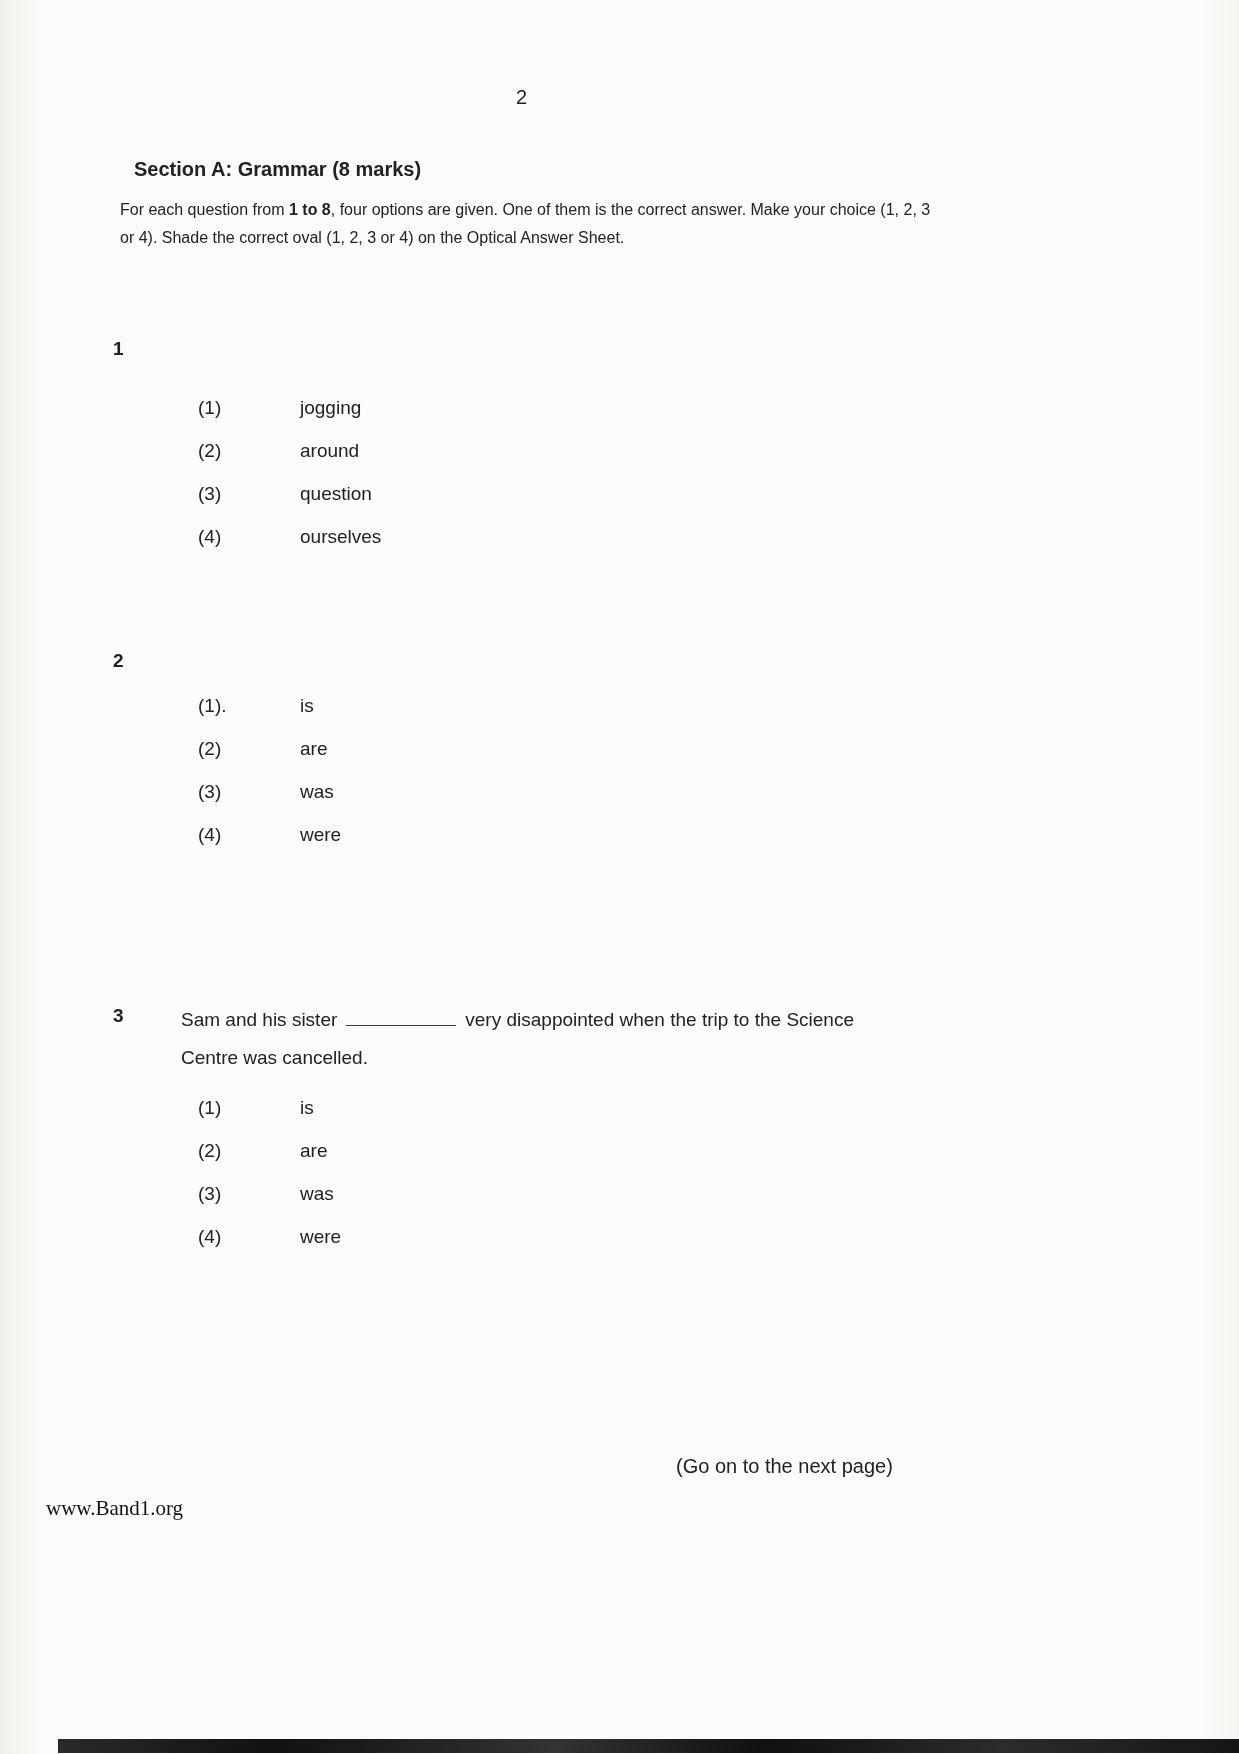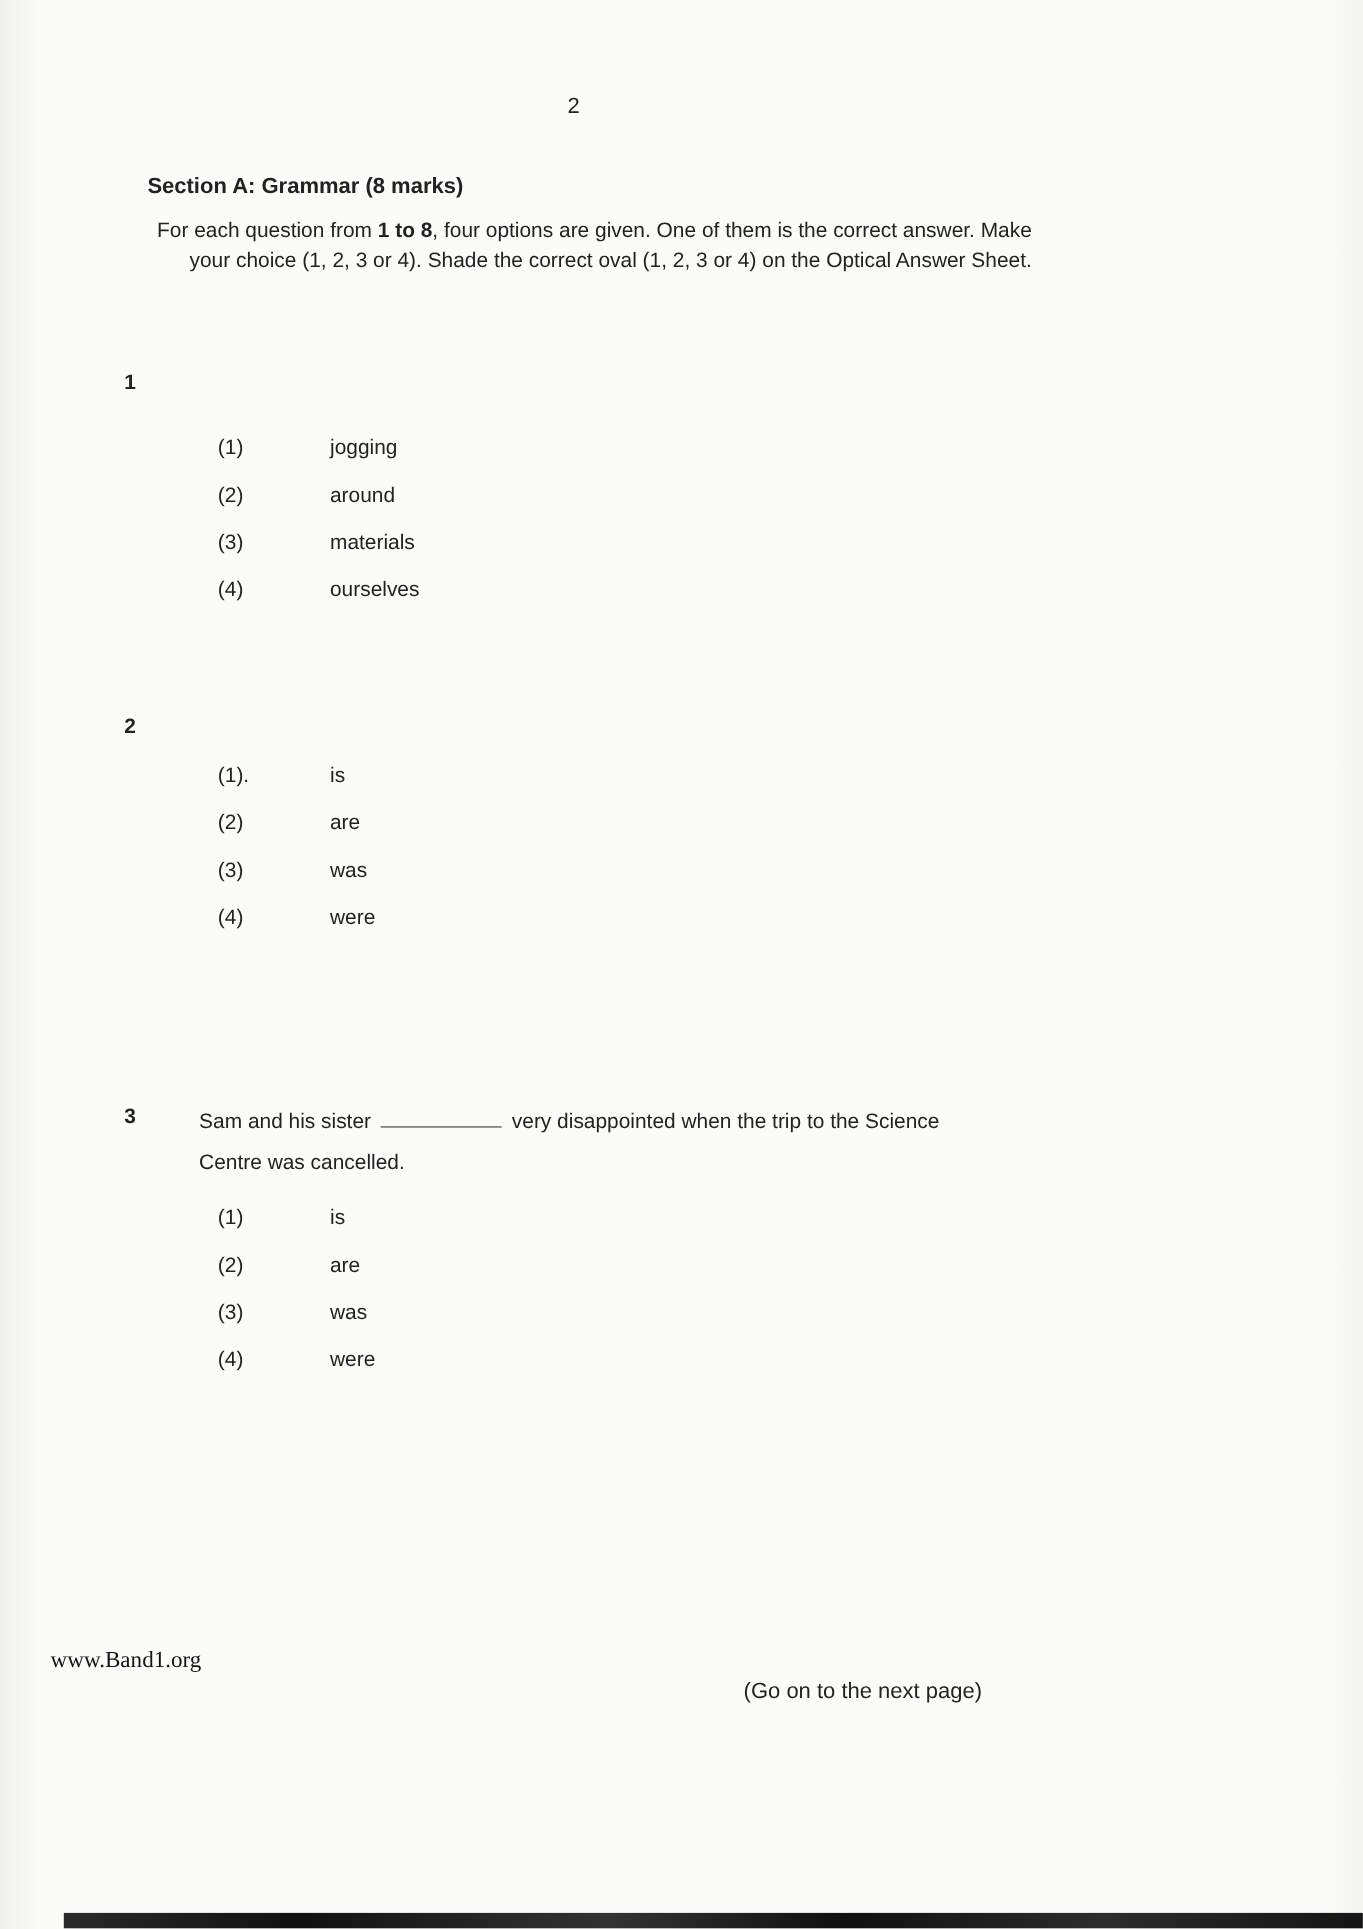--- a/index.html
+++ b/index.html
@@ -31,23 +31,22 @@
     margin: 12px;
     font-size: 20px;
     font-weight: bold;
   }
   .instructions {
     position: absolute;
     left: 120px;
     top: 196px;
     width: 818px;
     margin: 0;
-    font-size: 19px;
+    font-size: 16px;
     line-height: 28px;
-    text-align: right;
   }
   .question {
     position: absolute;
     left: 113px;
   }
   .q1 { top: 334px; width: 820px; }
   .q2 { top: 646px; width: 820px; }
   .q3 { top: 1001px; width: 820px; }
   .q-row {
     display: flex;
@@ -88,21 +87,21 @@
     line-height: 29px;
     margin-bottom: 14px;
   }
   .opt-label {
     width: 102px;
     flex: 0 0 102px;
   }
   .footer-note {
     position: absolute;
     left: 676px;
-    top: 1527px;
+    top: 1455px;
     font-size: 20px;
   }
   .watermark {
     position: absolute;
     left: 46px;
     top: 1496px;
     font-family: Liberation Serif, serif;
     font-size: 21px;
     color: #141414;
   }
@@ -134,21 +133,21 @@
       <div class="option">
         <span class="opt-label">(1)</span>
         <span class="opt-text">jogging</span>
       </div>
       <div class="option">
         <span class="opt-label">(2)</span>
         <span class="opt-text">around</span>
       </div>
       <div class="option">
         <span class="opt-label">(3)</span>
-        <span class="opt-text">materials</span>
+        <span class="opt-text">question</span>
       </div>
       <div class="option">
         <span class="opt-label">(4)</span>
         <span class="opt-text">ourselves</span>
       </div>
     </div>
   </div>
 
   <div class="question q2">
     <div class="q-row">

